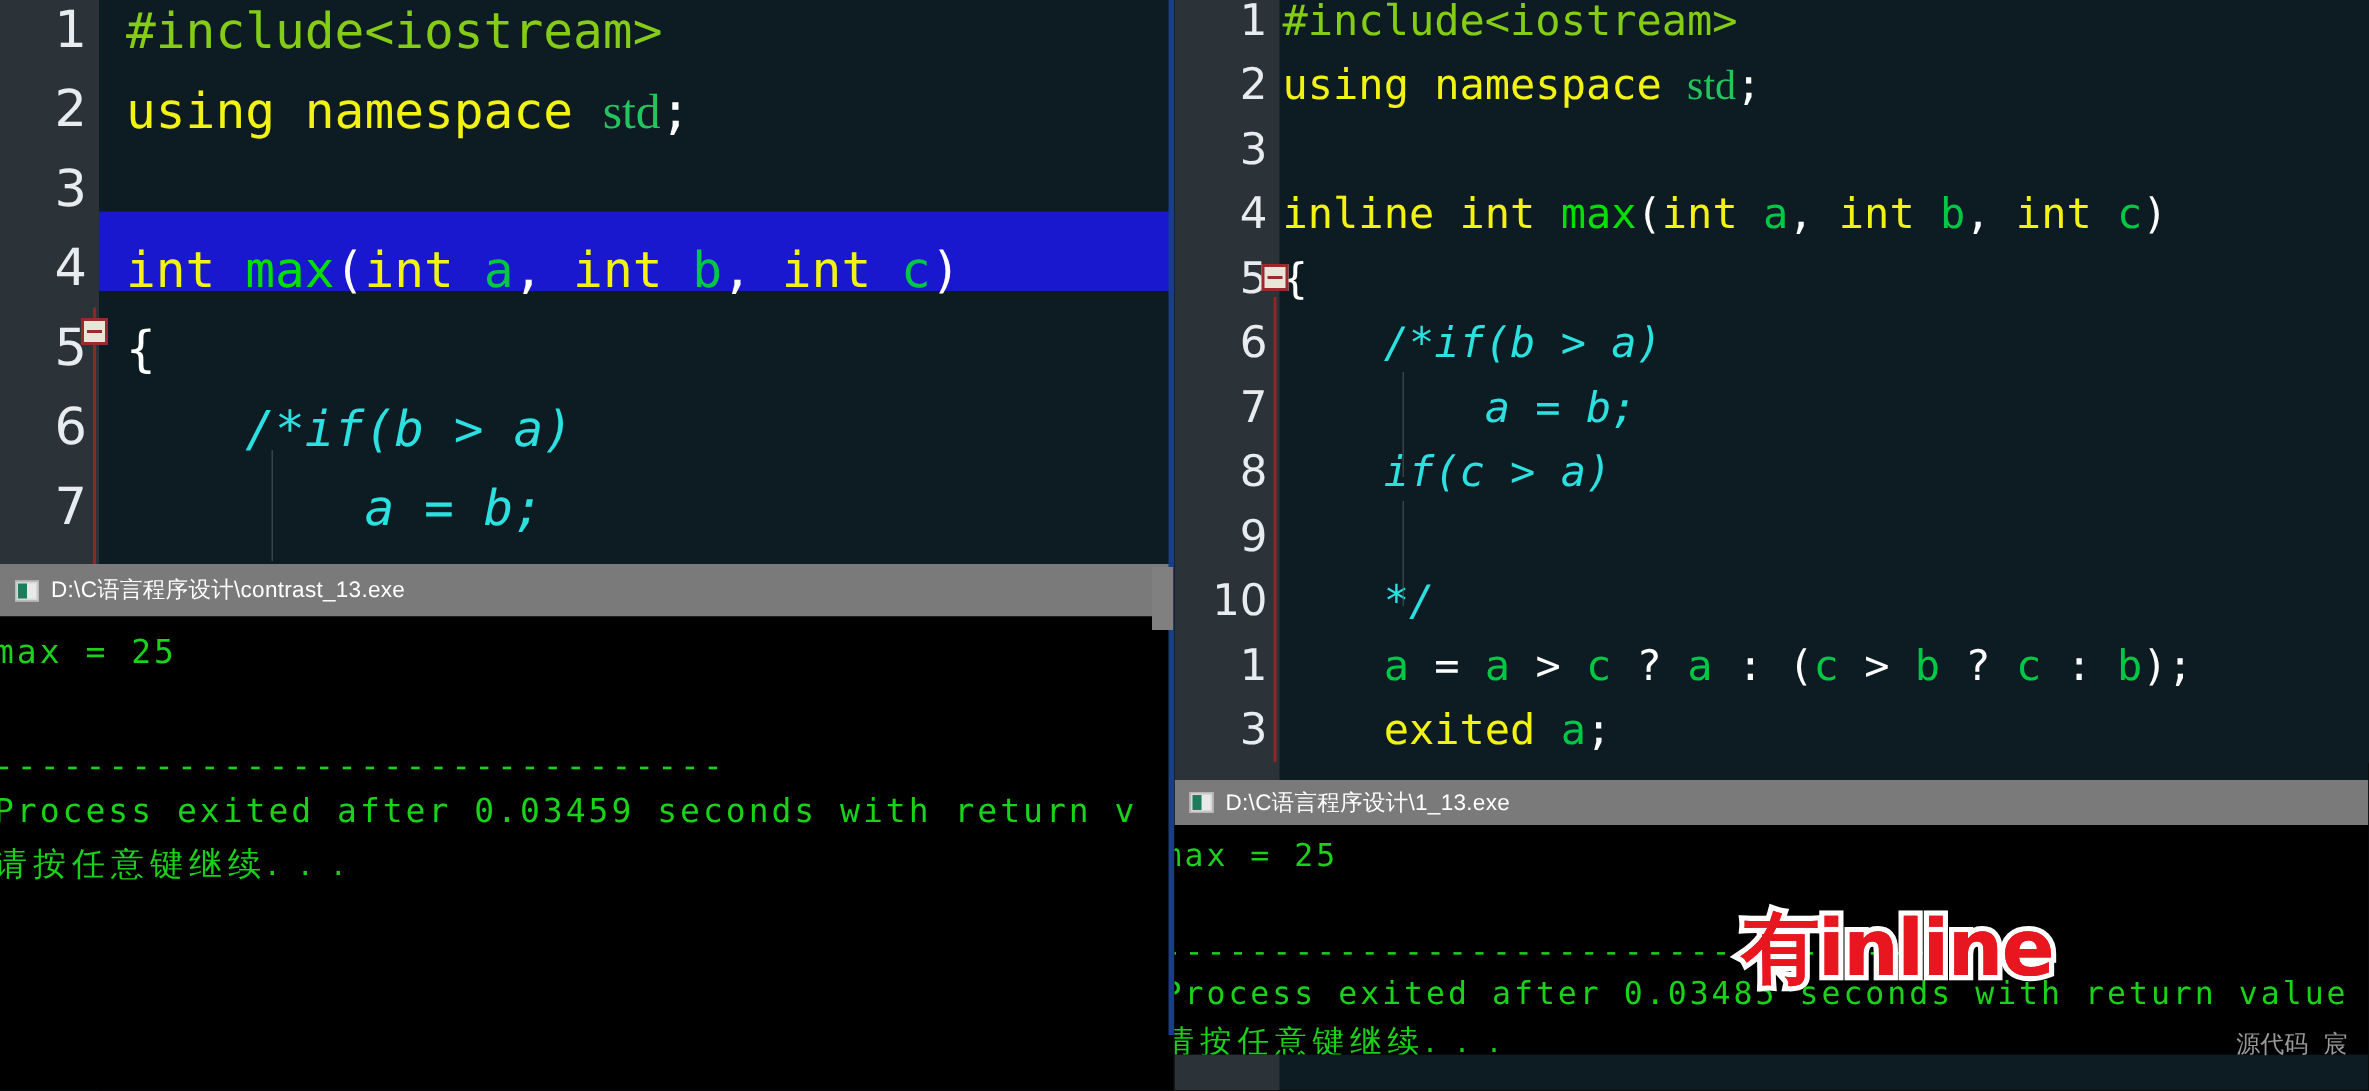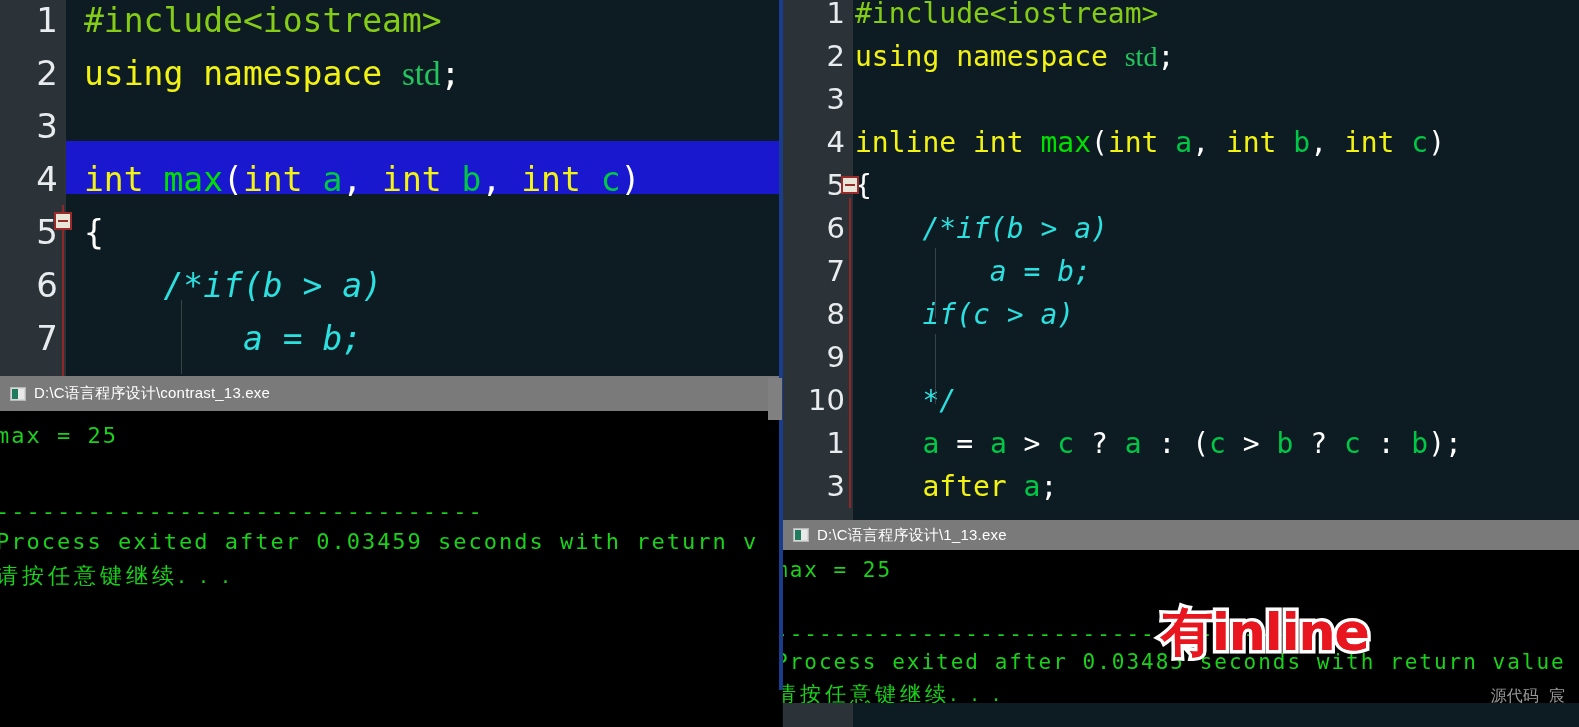--- a/index.html
+++ b/index.html
@@ -192,21 +192,21 @@
         <div class="cline" style="top: -8px; left: 72px; height: 43px; line-height: 43px; font-size: 28px;"><span class="t-pre">#include&lt;iostream&gt;</span></div>
         <div class="cline" style="top: 35px; left: 72px; height: 43px; line-height: 43px; font-size: 28px;"><span class="t-kw">using namespace </span><span class="t-std">std</span><span class="t-white">;</span></div>
         <div class="cline" style="top: 78px; left: 72px; height: 43px; line-height: 43px; font-size: 28px;"><span class="t-white"></span></div>
         <div class="cline" style="top: 121px; left: 72px; height: 43px; line-height: 43px; font-size: 28px;"><span class="t-kw">inline int </span><span class="t-fn">max</span><span class="t-pun">(</span><span class="t-type">int </span><span class="t-var">a</span><span class="t-pun">, </span><span class="t-type">int </span><span class="t-var">b</span><span class="t-pun">, </span><span class="t-type">int </span><span class="t-var">c</span><span class="t-pun">)</span></div>
         <div class="cline" style="top: 164px; left: 72px; height: 43px; line-height: 43px; font-size: 28px;"><span class="t-white">{</span></div>
         <div class="cline" style="top: 207px; left: 72px; height: 43px; line-height: 43px; font-size: 28px;"><span class="t-cmt">    /*if(b &gt; a)</span></div>
         <div class="cline" style="top: 250px; left: 72px; height: 43px; line-height: 43px; font-size: 28px;"><span class="t-cmt">        a = b;</span></div>
         <div class="cline" style="top: 293px; left: 72px; height: 43px; line-height: 43px; font-size: 28px;"><span class="t-cmt">    if(c &gt; a)</span></div>
         <div class="cline" style="top: 379px; left: 72px; height: 43px; line-height: 43px; font-size: 28px;"><span class="t-cmt">    */</span></div>
         <div class="cline" style="top: 422px; left: 72px; height: 43px; line-height: 43px; font-size: 28px;"><span class="t-white">    </span><span class="t-var">a</span><span class="t-pun"> = </span><span class="t-var">a</span><span class="t-pun"> &gt; </span><span class="t-var">c</span><span class="t-pun"> ? </span><span class="t-var">a</span><span class="t-pun"> : </span><span class="t-pun">(</span><span class="t-var">c</span><span class="t-pun"> &gt; </span><span class="t-var">b</span><span class="t-pun"> ? </span><span class="t-var">c</span><span class="t-pun"> : </span><span class="t-var">b</span><span class="t-pun">);</span></div>
-        <div class="cline" style="top: 465px; left: 72px; height: 43px; line-height: 43px; font-size: 28px;"><span class="t-kw">    after </span><span class="t-var">a</span><span class="t-pun">;</span></div>
+        <div class="cline" style="top: 465px; left: 72px; height: 43px; line-height: 43px; font-size: 28px;"><span class="t-kw">    exited </span><span class="t-var">a</span><span class="t-pun">;</span></div>
       </div>
     <div class="fold-line" style="left:66px; top:198px; height:310px;"></div>
     <div class="fold-box" style="left:58px; top:176px;"></div>
     <div class="indent-guide" style="left:152px; top:248px; height:70px;"></div>
     <div class="indent-guide" style="left:152px; top:334px; height:70px;"></div>
   </div>
 
   <div class="console" id="right-console" style="left:783px; top:520px; width:796px; height:183px;">
     <div class="con-title" style="height:30px;">
       <span class="con-ico"></span>

